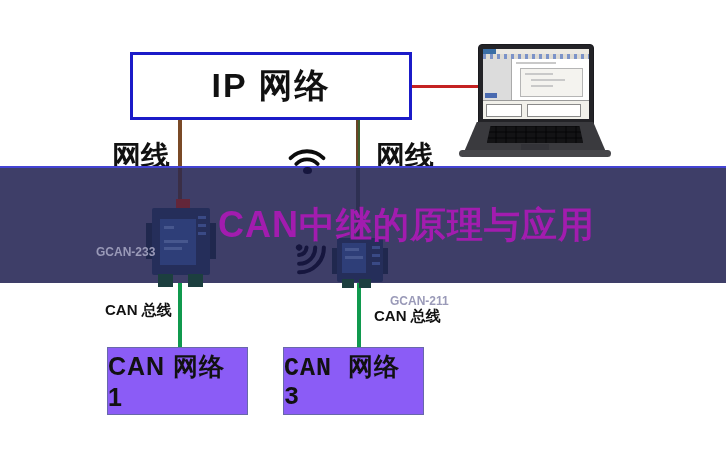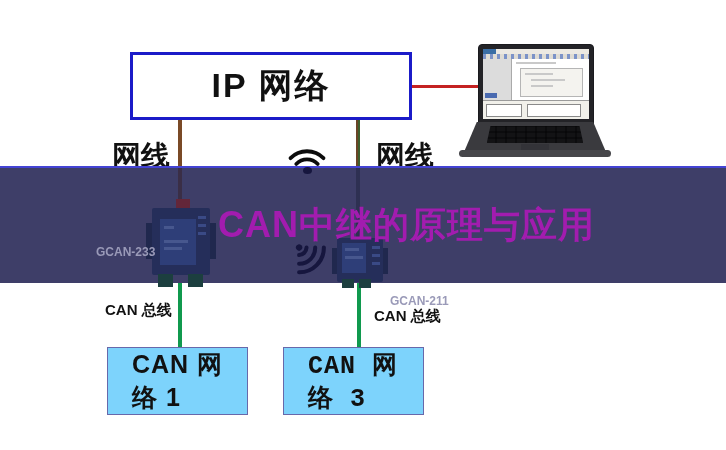--- a/index.html
+++ b/index.html
@@ -30,23 +30,23 @@
   
   .cable-label{font-size:29px;font-weight:bold;color:#111;z-index:1;}
   .cable-left{left:112px;top:137px;}
   .cable-right{left:376px;top:137px;}
   .bus-label{font-size:15px;font-weight:bold;color:#111;z-index:1;}
   .bus-left{left:105px;top:301px;}
   .bus-right{left:374px;top:307px;}
 
   
   .can-box{
-    width:141px;height:68px;border:1px solid #6868aa;background:#7dd3fc;
+    width:141px;height:68px;border:1px solid #6868aa;background:#8b5cf6;
     box-sizing:border-box;display:flex;align-items:center;justify-content:center;
-    font-size:25px;font-weight:600;color:#111;z-index:1;letter-spacing:1px;padding-left:24px;
+    font-size:25px;font-weight:600;color:#111;z-index:1;letter-spacing:1px;
   }
   .can-box-1{left:107px;top:347px;}
   .can-box-3{left:283px;top:347px;font-family:Liberation Mono, monospace;}
 
   
   .wifi-top{left:287px;top:145px;width:40px;height:33px;color:#0c0c0c;z-index:1;}
   .wifi-tilt{left:288px;top:240px;width:42px;height:35px;color:#16163e;
     transform:rotate(135deg);z-index:11;}
   .wifi-dim-dot{left:303px;top:167px;width:9px;height:7px;border-radius:50%;
     background:#16163e;z-index:11;}

